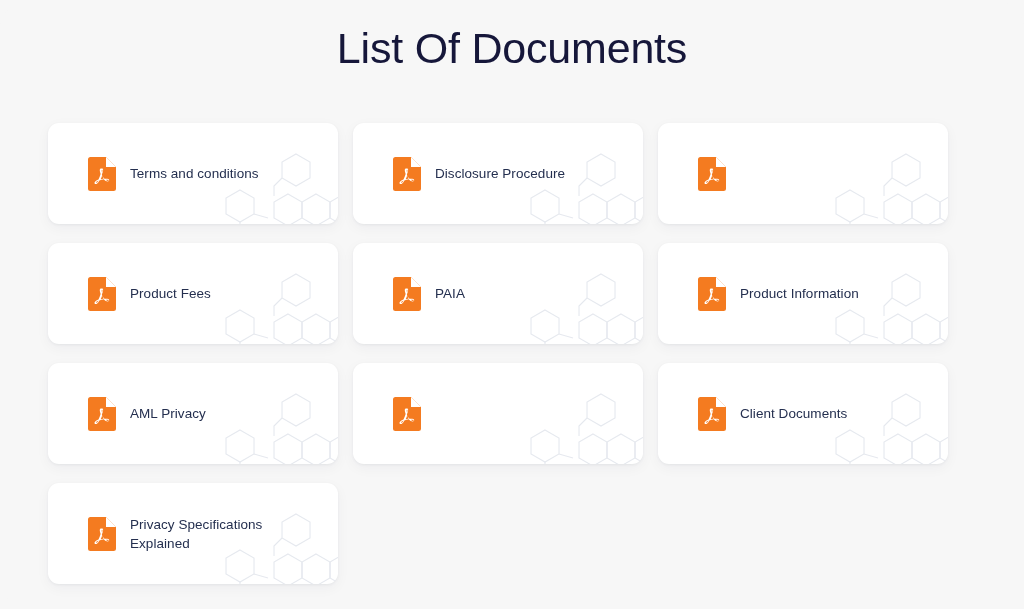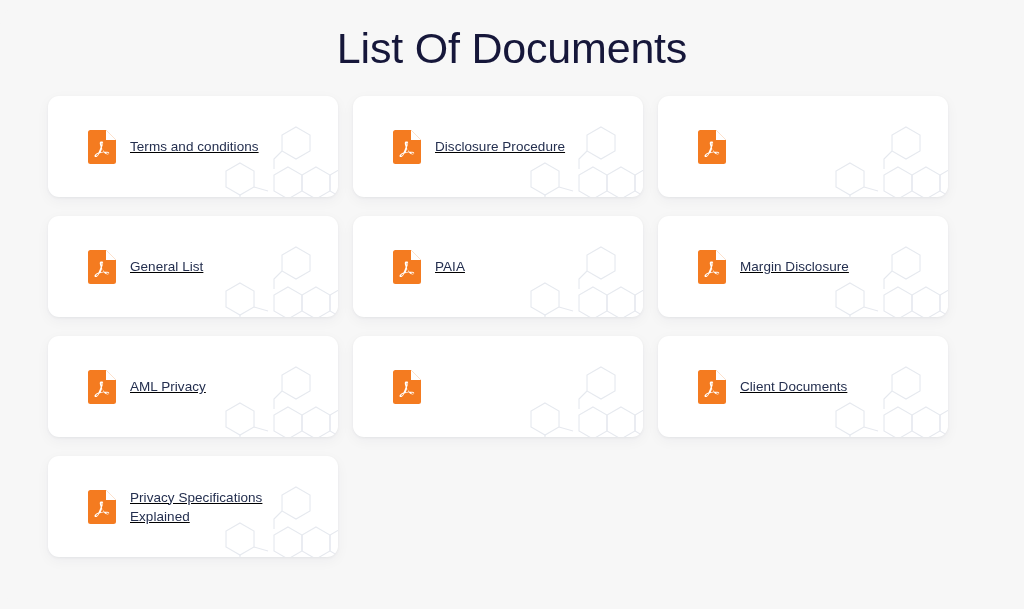--- a/index.html
+++ b/index.html
@@ -36,27 +36,26 @@
     letter-spacing: -0.2px;
     color: #16173a;
     line-height: 56px;
     white-space: nowrap;
   }
 
   
   .docs-grid {
     position: absolute;
     left: 48px;
-    top: 96px;
+    top: 123px;
     width: 900px;
     display: grid;
     grid-template-columns: 290px 290px 290px;
     column-gap: 15px;
     row-gap: 19px;
-    text-decoration: underline;
   }
 
   
   .doc-card {
     position: relative;
     height: 101px;
     background: #ffffff;
     border-radius: 11px;
     box-shadow: 0 1px 3px rgba(23, 30, 60, 0.055),
                 0 4px 14px rgba(23, 30, 60, 0.045);
@@ -249,21 +248,21 @@
     </span>
 
     <div class="card-inner">
       <span class="pdf-icon">
         <svg viewBox="0 0 28 34" xmlns="http://www.w3.org/2000/svg">
           <path d="M0 2.5A2.5 2.5 0 0 1 2.5 0H18l10 10v21.5a2.5 2.5 0 0 1-2.5 2.5h-23A2.5 2.5 0 0 1 0 31.5z" fill="#f47b20"></path>
           <path d="M18 0l10 10h-10z" fill="#ffffff"></path>
           <path d="M14.15 11.6c.62 0 .98.52.98 1.5 0 1.32-.55 2.92-1.3 4.48.62 1.7 1.55 3.2 2.6 4.2 1.1-.15 2.1-.2 2.9-.1 1.25.16 1.9.66 1.9 1.44 0 .82-.62 1.32-1.6 1.32-1.2 0-2.6-.78-3.9-2.2-1.4.24-2.95.66-4.35 1.2-1.4 2.5-2.55 3.66-3.62 3.66-.74 0-1.26-.45-1.26-1.15 0-1.12 1.42-2.3 4-3.42.82-1.64 1.6-3.66 2.15-5.55-.6-1.45-.9-2.72-.9-3.62 0-1.1.55-1.76 1.4-1.76zm-3.6 11.9c-1.5.76-2.4 1.5-2.4 1.98 0 .18.12.3.33.3.42 0 1.15-.78 2.07-2.28zm3.6-5.1c-.42 1.3-.95 2.68-1.5 3.9 1-.38 2.05-.68 3.05-.9-.6-.82-1.15-1.86-1.55-3zm5.05 4.25c-.43 0-.9.03-1.4.1.82.78 1.66 1.2 2.3 1.2.42 0 .65-.16.65-.45 0-.5-.5-.85-1.55-.85zM14.1 12.8c-.27 0-.42.28-.42.82 0 .52.13 1.2.37 1.98.28-.9.43-1.72.43-2.25 0-.37-.12-.55-.38-.55z" fill="#ffffff"></path>
         </svg>
       </span>
-      <span class="doc-label">General List</span>
+      <span class="doc-label">Product Fees</span>
     </div>
   </div>
 
   <div class="doc-card">
     <span class="card-watermark">
       <svg viewBox="0 0 130 92" xmlns="http://www.w3.org/2000/svg">
         <g fill="none" stroke="#dde1e9" stroke-width="1.1">
 
           <polygon points="78,6 92,14 92,30 78,38 64,30 64,14"></polygon>
 
@@ -321,21 +320,21 @@
     </span>
 
     <div class="card-inner">
       <span class="pdf-icon">
         <svg viewBox="0 0 28 34" xmlns="http://www.w3.org/2000/svg">
           <path d="M0 2.5A2.5 2.5 0 0 1 2.5 0H18l10 10v21.5a2.5 2.5 0 0 1-2.5 2.5h-23A2.5 2.5 0 0 1 0 31.5z" fill="#f47b20"></path>
           <path d="M18 0l10 10h-10z" fill="#ffffff"></path>
           <path d="M14.15 11.6c.62 0 .98.52.98 1.5 0 1.32-.55 2.92-1.3 4.48.62 1.7 1.55 3.2 2.6 4.2 1.1-.15 2.1-.2 2.9-.1 1.25.16 1.9.66 1.9 1.44 0 .82-.62 1.32-1.6 1.32-1.2 0-2.6-.78-3.9-2.2-1.4.24-2.95.66-4.35 1.2-1.4 2.5-2.55 3.66-3.62 3.66-.74 0-1.26-.45-1.26-1.15 0-1.12 1.42-2.3 4-3.42.82-1.64 1.6-3.66 2.15-5.55-.6-1.45-.9-2.72-.9-3.62 0-1.1.55-1.76 1.4-1.76zm-3.6 11.9c-1.5.76-2.4 1.5-2.4 1.98 0 .18.12.3.33.3.42 0 1.15-.78 2.07-2.28zm3.6-5.1c-.42 1.3-.95 2.68-1.5 3.9 1-.38 2.05-.68 3.05-.9-.6-.82-1.15-1.86-1.55-3zm5.05 4.25c-.43 0-.9.03-1.4.1.82.78 1.66 1.2 2.3 1.2.42 0 .65-.16.65-.45 0-.5-.5-.85-1.55-.85zM14.1 12.8c-.27 0-.42.28-.42.82 0 .52.13 1.2.37 1.98.28-.9.43-1.72.43-2.25 0-.37-.12-.55-.38-.55z" fill="#ffffff"></path>
         </svg>
       </span>
-      <span class="doc-label">Margin Disclosure</span>
+      <span class="doc-label">Product Information</span>
     </div>
   </div>
 
   <div class="doc-card">
     <span class="card-watermark">
       <svg viewBox="0 0 130 92" xmlns="http://www.w3.org/2000/svg">
         <g fill="none" stroke="#dde1e9" stroke-width="1.1">
 
           <polygon points="78,6 92,14 92,30 78,38 64,30 64,14"></polygon>
 

